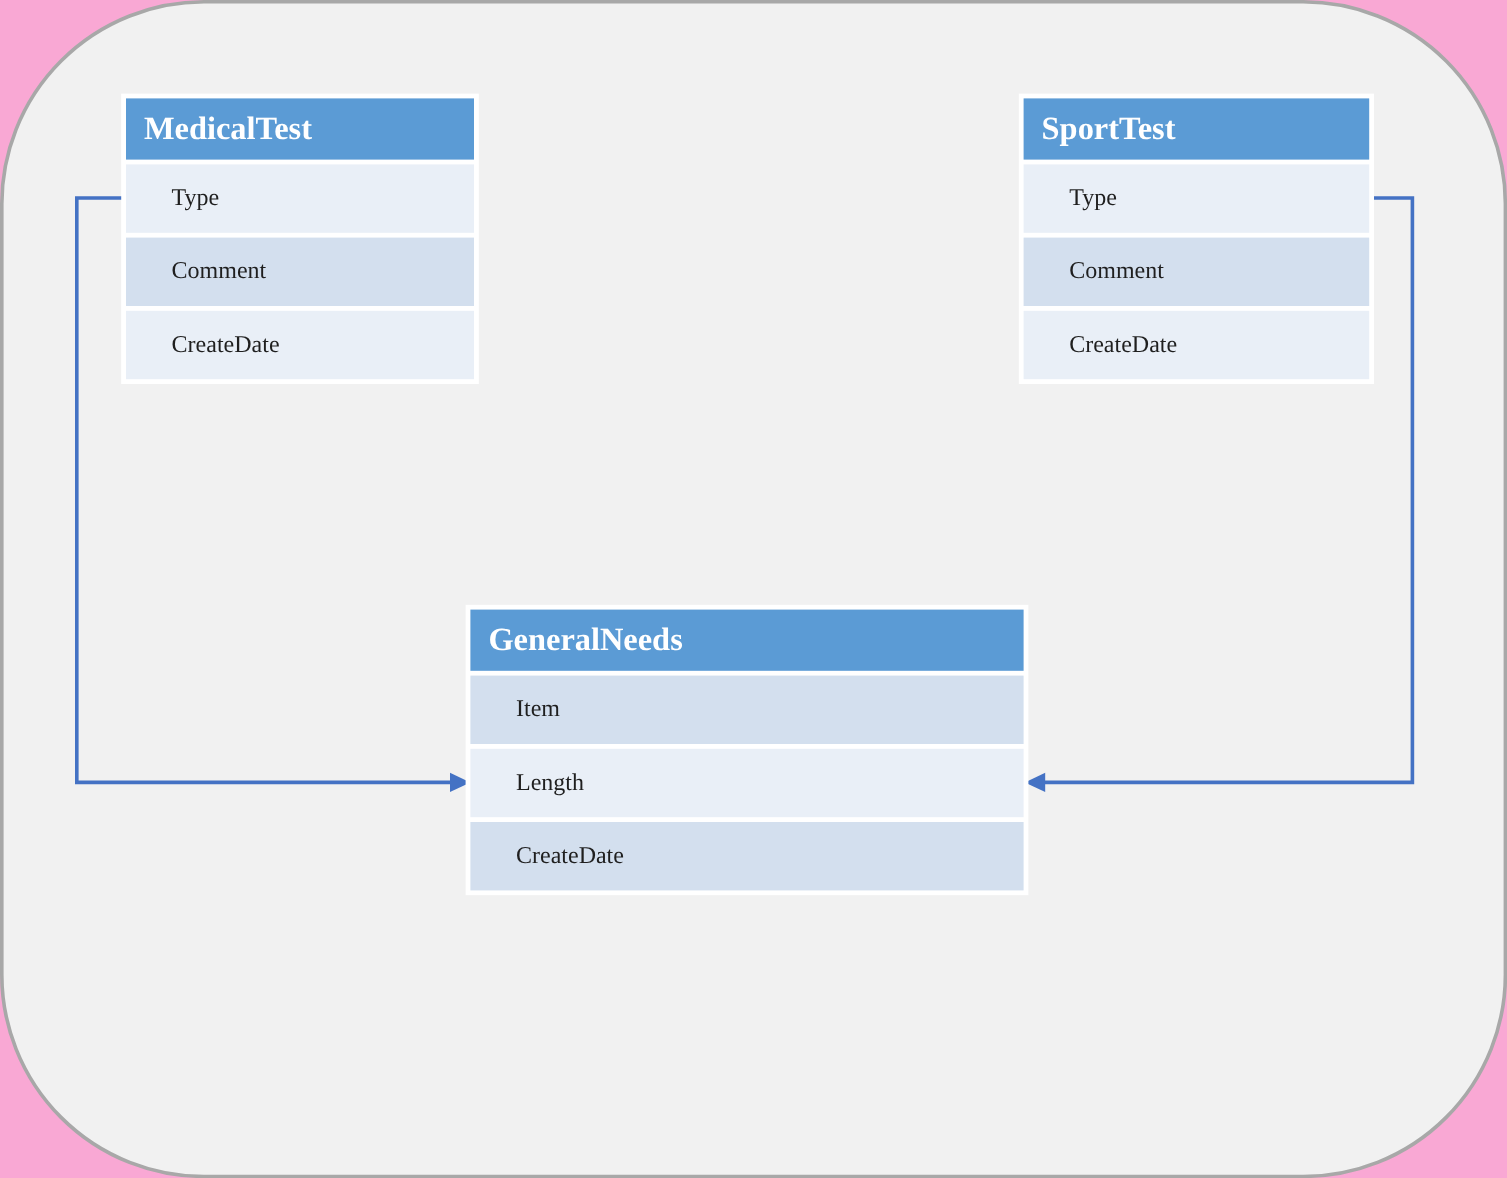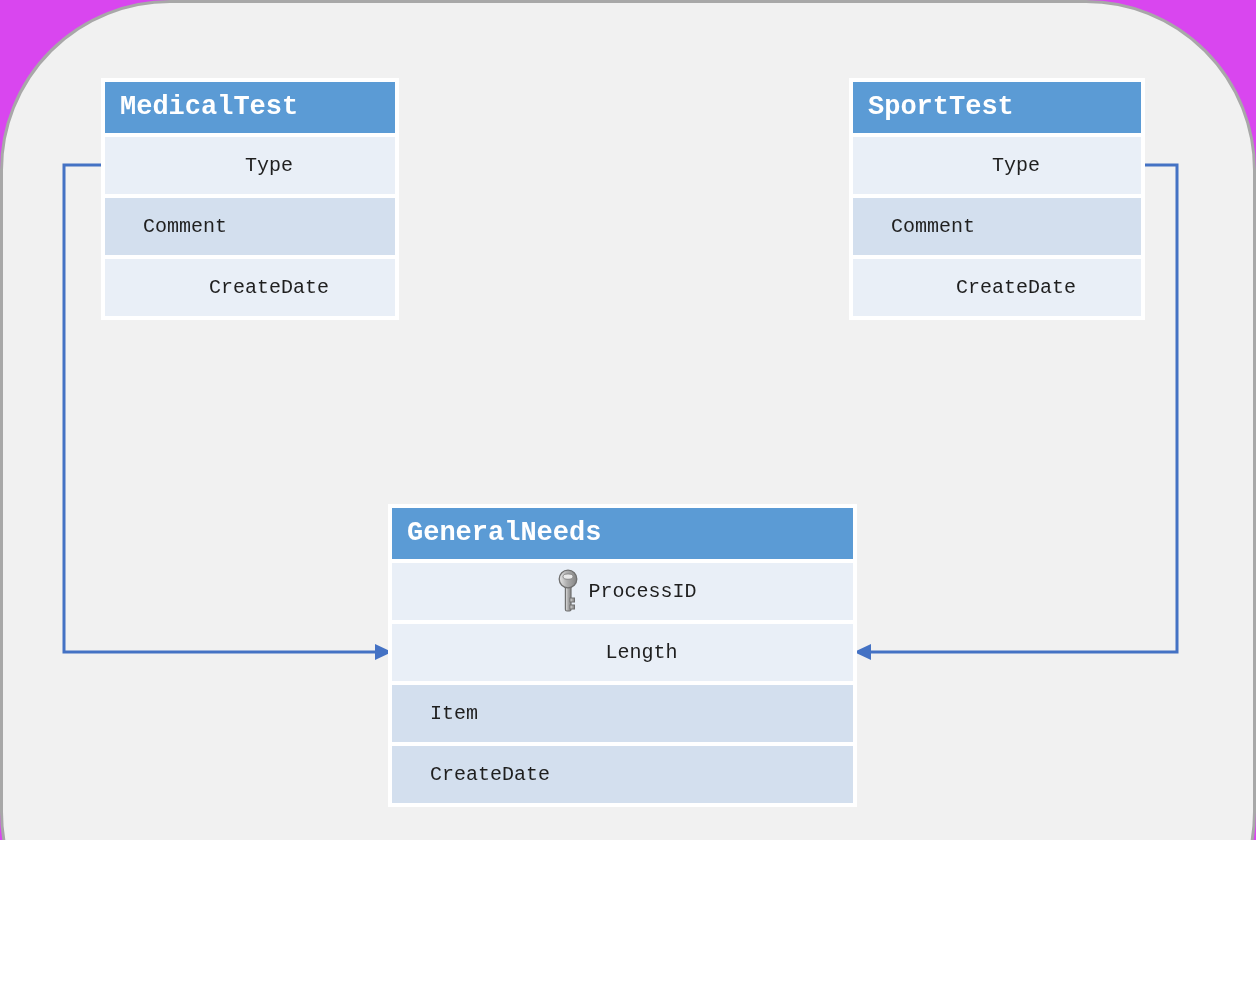--- a/index.html
+++ b/index.html
@@ -1,23 +1,23 @@
 <!DOCTYPE html>
 <html><head>
 <meta charset="utf-8">
 <style>
   html, body { margin: 0; padding: 0; background: #ffffff; }
   * { box-sizing: border-box; }
 
   .stage {
     position: relative;
     width: 1256px;
-    height: 840px;
-    background: #d946ef;
-    font-family: Liberation Mono, monospace;
+    height: 982px;
+    background: #f9a8d4;
+    font-family: Liberation Serif, serif;
     overflow: hidden;
   }
 
   .panel {
     position: absolute;
     left: 0; top: 0;
     width: 1256px;
     height: 982px;
     background: #F1F1F1;
     border: 3px solid #A8A8A8;
@@ -52,21 +52,21 @@
     height: 57px;
     margin-top: 4px;
     display: flex;
     align-items: center;
     font-size: 20px;
     color: #1F1F1F;
     white-space: nowrap;
     overflow: hidden;
   }
   .db-table .trow.dark  { background: #D3DFEE; }
-  .db-table .trow.light { background: #E9EFF7; justify-content: center; }
+  .db-table .trow.light { background: #E9EFF7; }
   .db-table .trow.plain { padding-left: 38px; }
   .db-table .trow.keyed { padding-left: 7px; }
   .db-table .key-icon { margin-right: 7px; flex: 0 0 auto; }
 
   .defs-holder { position: absolute; width: 0; height: 0; overflow: hidden; }
 </style>
 </head>
 <body>
 
 <div class="stage">
@@ -120,34 +120,24 @@
     <div class="trow dark plain">
       <span>Comment</span>
     </div>
     <div class="trow light plain">
       <span>CreateDate</span>
     </div>
   </div>
 
   <div class="db-table" style="left:388px; top:504px; width:469px;">
     <div class="thead">GeneralNeeds</div>
-    <div class="trow light keyed">
-      <svg class="key-icon" width="26" height="46" viewBox="0 0 26 46">
-        <rect x="10.4" y="16" width="5.6" height="26" rx="1.5" fill="url(#grayGrad)" stroke="#6F6F6F" stroke-width="1.2"></rect>
-        <rect x="15" y="29" width="4.5" height="4" fill="url(#grayGrad)" stroke="#6F6F6F" stroke-width="1"></rect>
-        <rect x="15" y="36" width="4.5" height="4" fill="url(#grayGrad)" stroke="#6F6F6F" stroke-width="1"></rect>
-        <circle cx="13" cy="10" r="8.8" fill="url(#grayGrad)" stroke="#6F6F6F" stroke-width="1.3"></circle>
-        <ellipse cx="13" cy="7.6" rx="5" ry="2.7" fill="#E9E9E9" stroke="#8A8A8A" stroke-width="1"></ellipse>
-      </svg>
-      <span>ProcessID</span>
+    <div class="trow dark plain">
+      <span>Item</span>
     </div>
     <div class="trow light plain">
       <span>Length</span>
-    </div>
-    <div class="trow dark plain">
-      <span>Item</span>
     </div>
     <div class="trow dark plain">
       <span>CreateDate</span>
     </div>
   </div>
 
 </div>
 
 </body></html>

